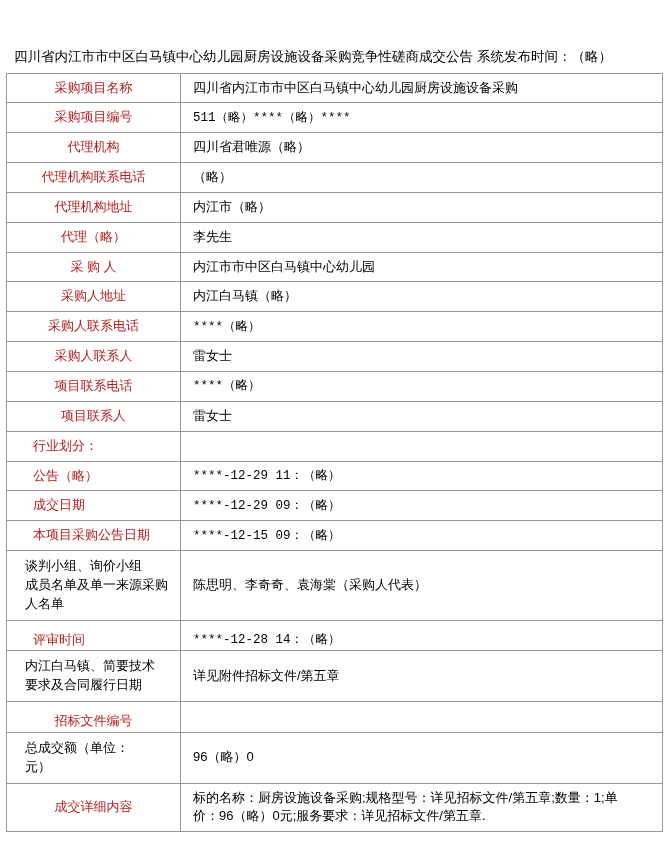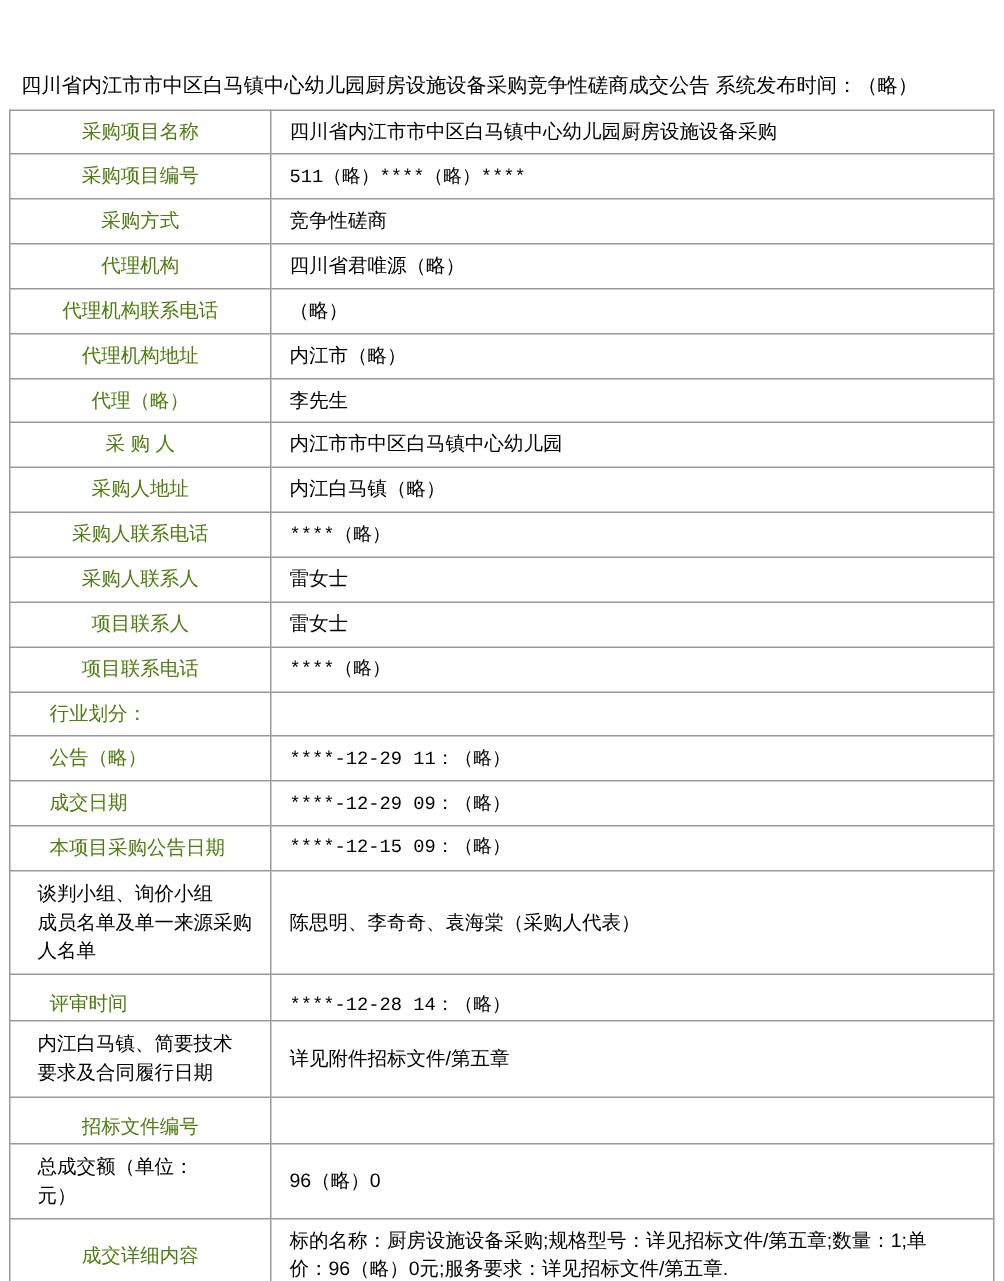--- a/index.html
+++ b/index.html
@@ -39,21 +39,21 @@
   table.main td {
     border: 1px solid #999999;
     vertical-align: middle;
     font-size: 13px;
     line-height: 1.45;
   }
   td.label {
     width: 165px;
     text-align: center;
     padding: 5px 4px;
-    color: #4d7c0f;
+    color: #b91c1c;
   }
   td.label.lbl-left {
     text-align: left;
     padding-left: 26px;
     margin-left: 24px;
   }
   td.value {
     padding: 5px 8px 5px 12px;
     color: #000;
   }
@@ -83,24 +83,20 @@
 
       <tr>
         <td class="label">采购项目名称</td>
         <td class="value">四川省内江市市中区白马镇中心幼儿园厨房设施设备采购</td>
       </tr>
       <tr>
         <td class="label">采购项目编号</td>
         <td class="value mono">511（略）****（略）****</td>
       </tr>
       <tr>
-        <td class="label">采购方式</td>
-        <td class="value">竞争性磋商</td>
-      </tr>
-      <tr>
         <td class="label">代理机构</td>
         <td class="value">四川省君唯源（略）</td>
       </tr>
       <tr>
         <td class="label">代理机构联系电话</td>
         <td class="value">（略）</td>
       </tr>
       <tr>
         <td class="label">代理机构地址</td>
         <td class="value">内江市（略）</td>
@@ -119,26 +115,26 @@
       </tr>
       <tr>
         <td class="label">采购人联系电话</td>
         <td class="value mono">****（略）</td>
       </tr>
       <tr>
         <td class="label">采购人联系人</td>
         <td class="value">雷女士</td>
       </tr>
       <tr>
+        <td class="label">项目联系电话</td>
+        <td class="value mono">****（略）</td>
+      </tr>
+      <tr>
         <td class="label">项目联系人</td>
         <td class="value">雷女士</td>
-      </tr>
-      <tr>
-        <td class="label">项目联系电话</td>
-        <td class="value mono">****（略）</td>
       </tr>
 
       <tr>
         <td class="label lbl-left">行业划分：</td>
         <td class="value"></td>
       </tr>
       <tr>
         <td class="label lbl-left">公告（略）</td>
         <td class="value mono">****-12-29 11：（略）</td>
       </tr>

